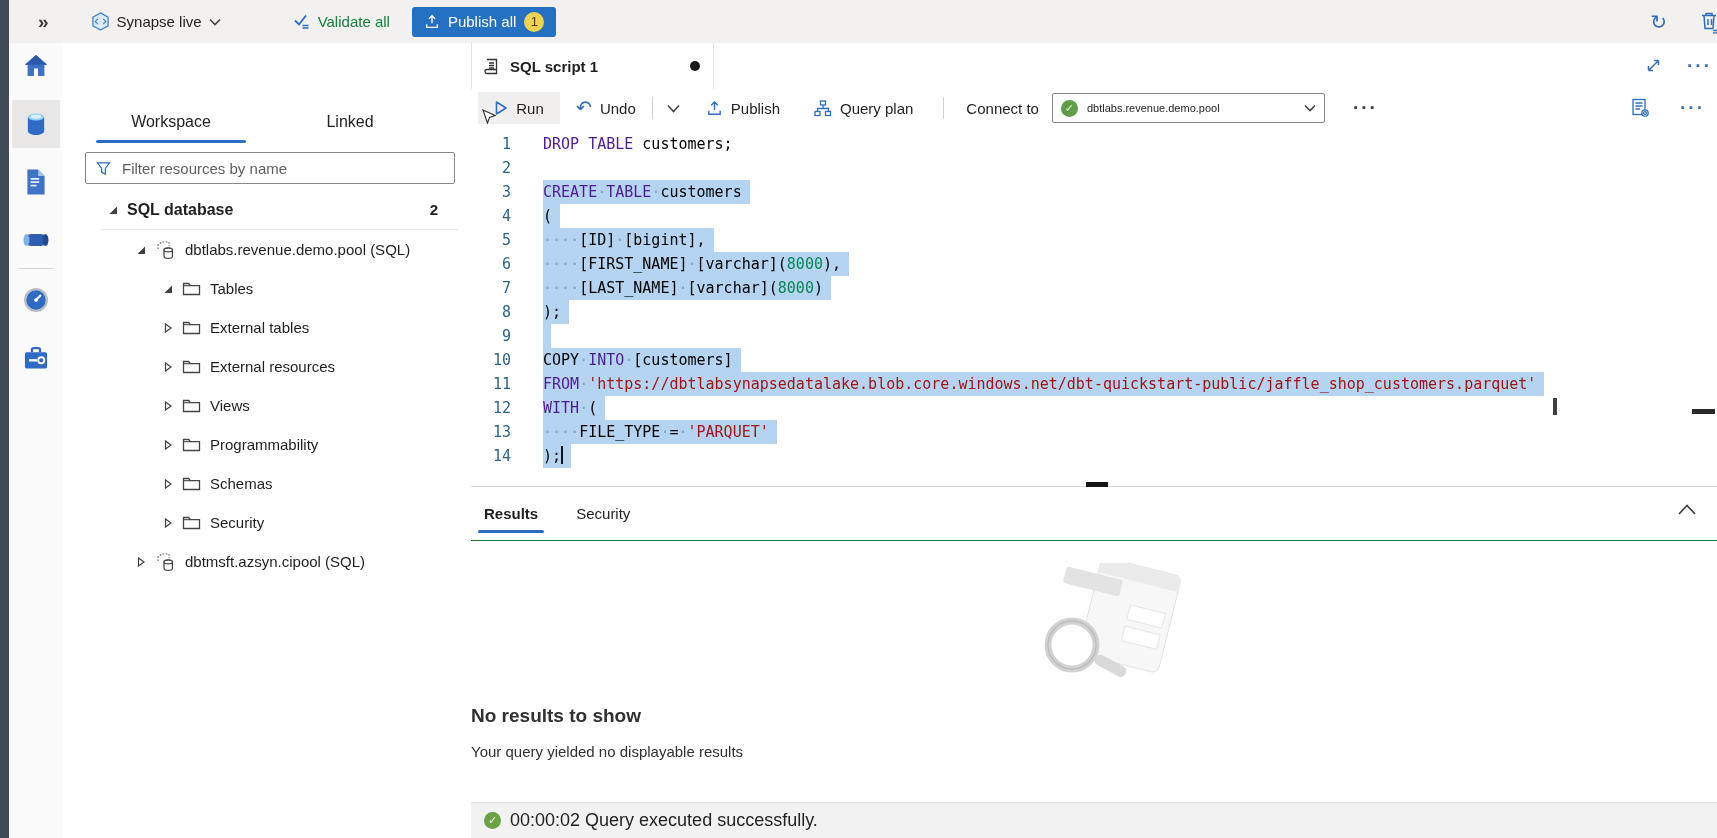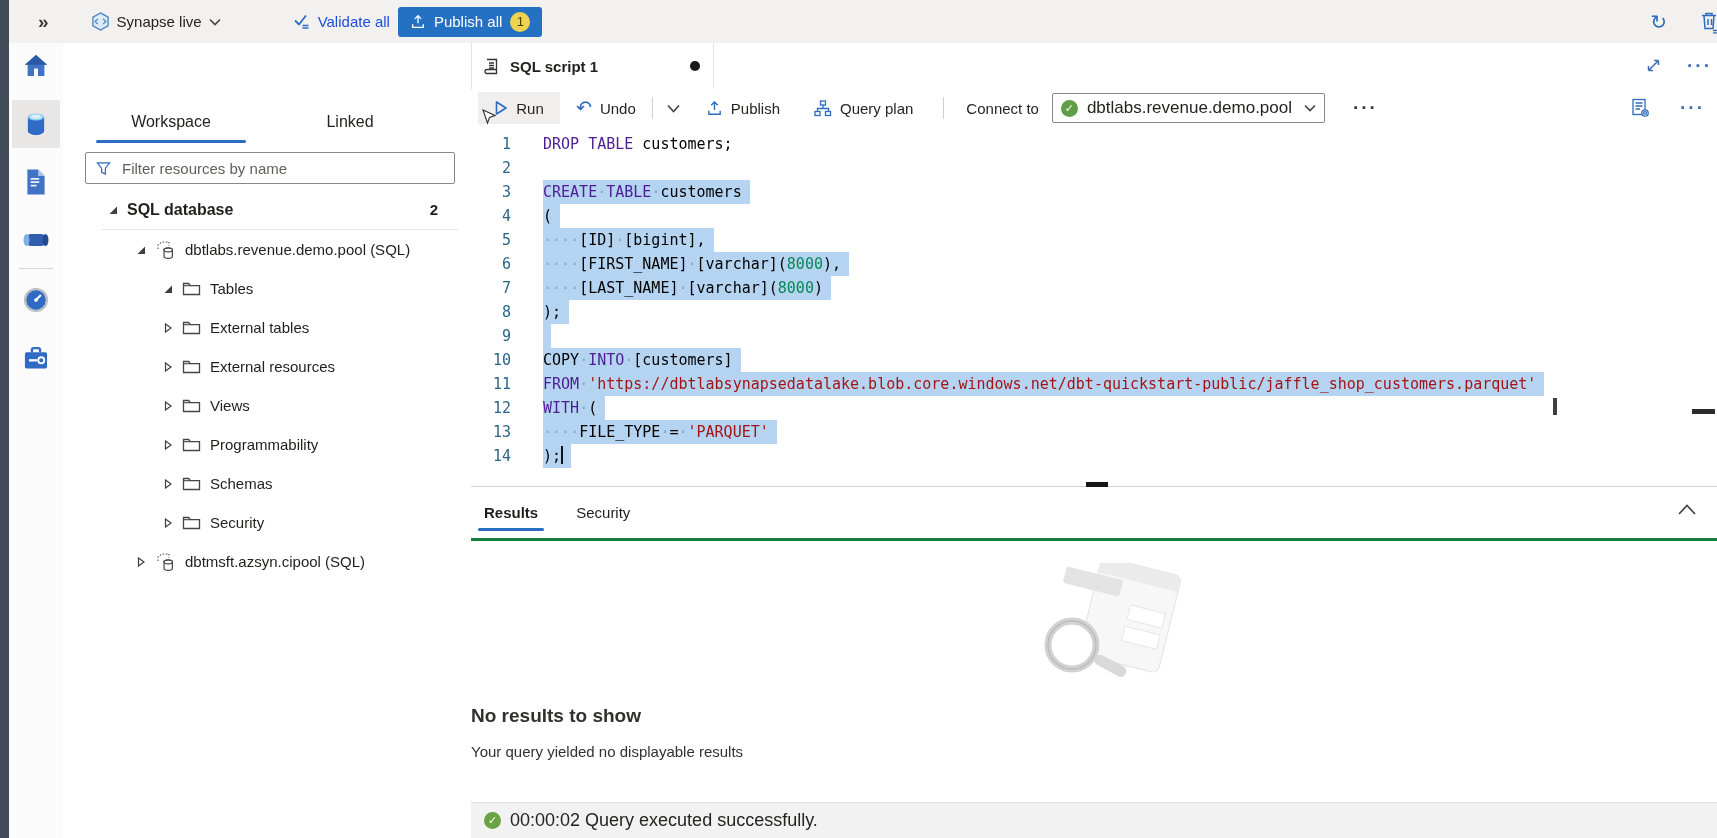--- a/index.html
+++ b/index.html
@@ -11,22 +11,22 @@
   
   .edge-strip{left:0;top:0;width:9px;height:838px;background:#414a57}
 
   
   .command-bar{left:9px;top:0;width:1708px;height:43px;background:#f2f1f0;
                border-bottom:1px solid #d8d7d6;display:flex;align-items:center;overflow:hidden}
   .cb-expand{margin-left:29px;font-size:19px;font-weight:bold;color:#3a3a3a;cursor:pointer}
   .cb-env{display:flex;align-items:center;gap:7px;margin-left:42px;cursor:pointer}
   .cb-env-label{font-size:15px;color:#252423}
   .cb-validate{display:flex;align-items:center;gap:7px;margin-left:72px;cursor:pointer}
-  .cb-validate-label{font-size:15px;color:#1d4ed8}
-  .publish-btn{margin-left:8px;height:30px;background:#2470c3;border:none;border-radius:3px;
+  .cb-validate-label{font-size:15px;color:#15803d}
+  .publish-btn{margin-left:22px;height:30px;background:#2470c3;border:none;border-radius:3px;
                color:#fff;display:flex;align-items:center;gap:8px;padding:0 12px;font-size:15px;cursor:pointer}
   .publish-badge{width:20px;height:20px;border-radius:50%;background:#eed34e;color:#4a3b00;
                  font-size:13px;display:flex;align-items:center;justify-content:center}
   .cb-right{margin-left:auto;display:flex;align-items:center;gap:32px;margin-right:-4px}
   .refresh-ic{font-size:20px;color:#2d6cbe;cursor:pointer}
   .chev{stroke:#444;fill:none;stroke-width:1.6}
 
   
   .nav-rail{left:9px;top:43px;width:54px;height:795px;background:#fbfbfb;border-right:1px solid #ececec}
   .rail-item{position:absolute;left:5px;width:44px;height:44px;display:flex;align-items:center;justify-content:center;cursor:pointer;border-radius:2px}
@@ -74,21 +74,21 @@
   .tb-btn{display:flex;align-items:center;gap:8px;font-size:15px;color:#252423;cursor:pointer;height:32px;padding:0 8px}
   .run-btn{margin-left:7px;background:#f0efee;width:66px;justify-content:center}
   .undo-btn{margin-left:8px}
   .tb-sep{width:1px;height:22px;background:#d0d0d0;margin-left:8px}
   .dd-chev{margin-left:10px;padding:4px;cursor:pointer}
   .publish-doc{margin-left:14px}
   .queryplan{margin-left:18px}
   .connect-label{margin-left:22px;font-size:15px;color:#201f1e}
   .pool-dd{margin-left:13px;width:273px;height:30px;border:1px solid #8a8886;border-radius:2px;background:#fff;
            display:flex;align-items:center;gap:9px;padding:0 8px;box-sizing:border-box;cursor:pointer}
-  .pool-value{font-size:17px;color:#252423;white-space:nowrap;overflow:hidden;flex:1}
+  .pool-value{font-size:11px;color:#252423;white-space:nowrap;overflow:hidden;flex:1}
   .check-circle{width:17px;height:17px;border-radius:50%;background:#5f9e47;color:#fff;font-size:11px;
                 display:flex;align-items:center;justify-content:center;flex:0 0 auto}
   .tb-dots{margin-left:28px}
   .tb-right{margin-left:auto;display:flex;align-items:center;gap:30px;margin-right:12px}
 
   
   .editor{position:absolute;left:0;top:84px;width:100%;height:359px;overflow:hidden;cursor:text}
   .code-area{padding-top:5px}
   .code-line{display:flex;height:24px;line-height:24px;font-family:"DejaVu Sans Mono",monospace;font-size:15px;white-space:pre}
   .line-num{width:40px;text-align:right;color:#2b6587;flex:0 0 auto}
@@ -103,21 +103,21 @@
   .caret{display:inline-block;width:2px;height:18px;background:#111;vertical-align:-3px}
   .vscroll-mark{position:absolute;left:1082px;top:355px;width:4px;height:17px;background:#3f3f3f}
   .edge-mark{position:absolute;left:1221px;top:366px;width:23px;height:5px;background:#2b2b2b}
 
   
   .splitter{position:absolute;left:0;top:443px;width:100%;height:1px;background:#d4d4d4}
   .split-handle{position:absolute;left:615px;top:439px;width:22px;height:5px;background:#161616;cursor:row-resize}
 
   
   .results{position:absolute;left:0;top:444px;width:100%;height:315px;background:#fff}
-  .res-tabs{position:absolute;left:0;top:0;width:100%;height:54px;border-bottom:3px solid #15803d;display:flex;align-items:center;padding-left:7px;box-sizing:border-box}
+  .res-tabs{position:absolute;left:0;top:0;width:100%;height:54px;border-bottom:1px solid #15803d;display:flex;align-items:center;padding-left:7px;box-sizing:border-box}
   .res-tab{font-size:15px;color:#201f1e;padding:0 6px;height:100%;display:flex;align-items:center;cursor:pointer;position:relative}
   .res-tab.active{font-weight:bold}
   .res-tab.active::after{content:"";position:absolute;left:0;right:0;bottom:7px;height:3px;background:#2b6cc4;border-radius:2px}
   .res-tab.msgs{margin-left:26px}
   .collapse-chev{position:absolute;right:20px;top:16px;cursor:pointer}
   .empty-wrap{position:absolute;left:0;top:54px;width:100%;text-align:left}
   .empty-illus{margin:22px auto 0;width:190px;height:130px}
   .empty-title{font-size:19px;font-weight:bold;color:#323130;margin-top:12px}
   .empty-sub{font-size:15px;color:#323130;margin-top:16px}
 

